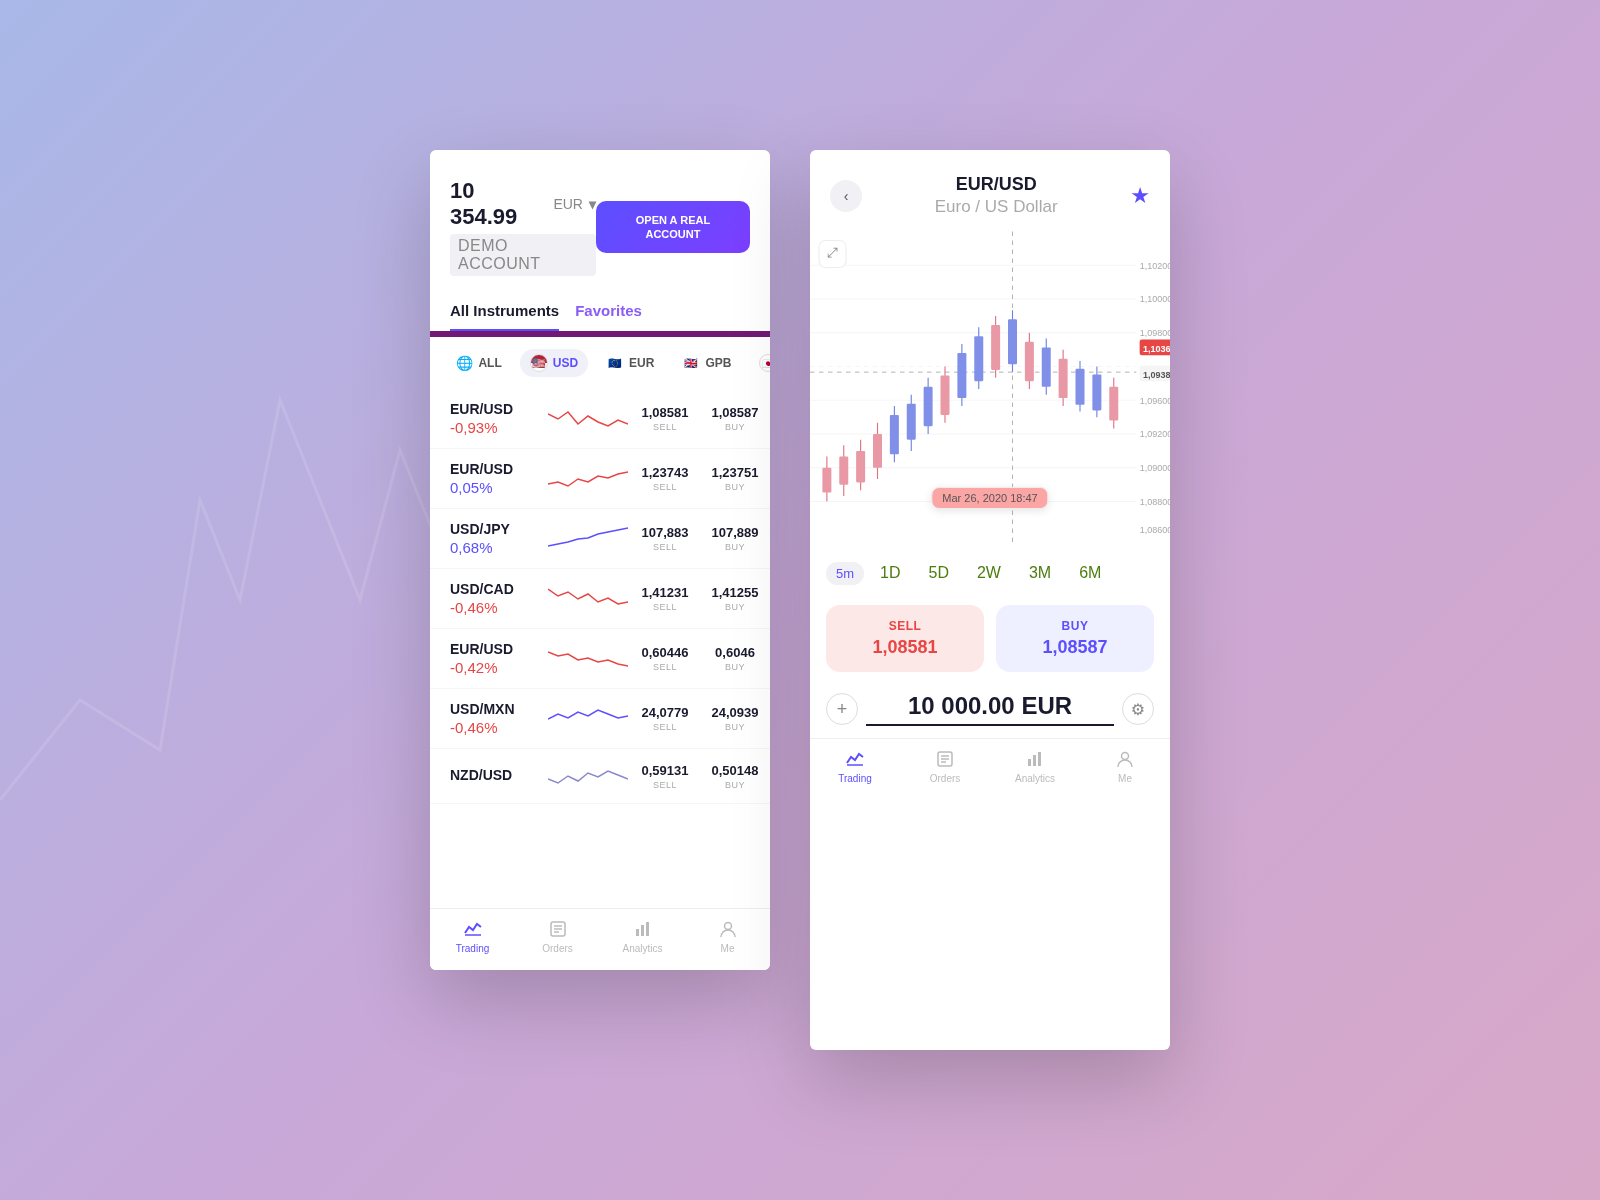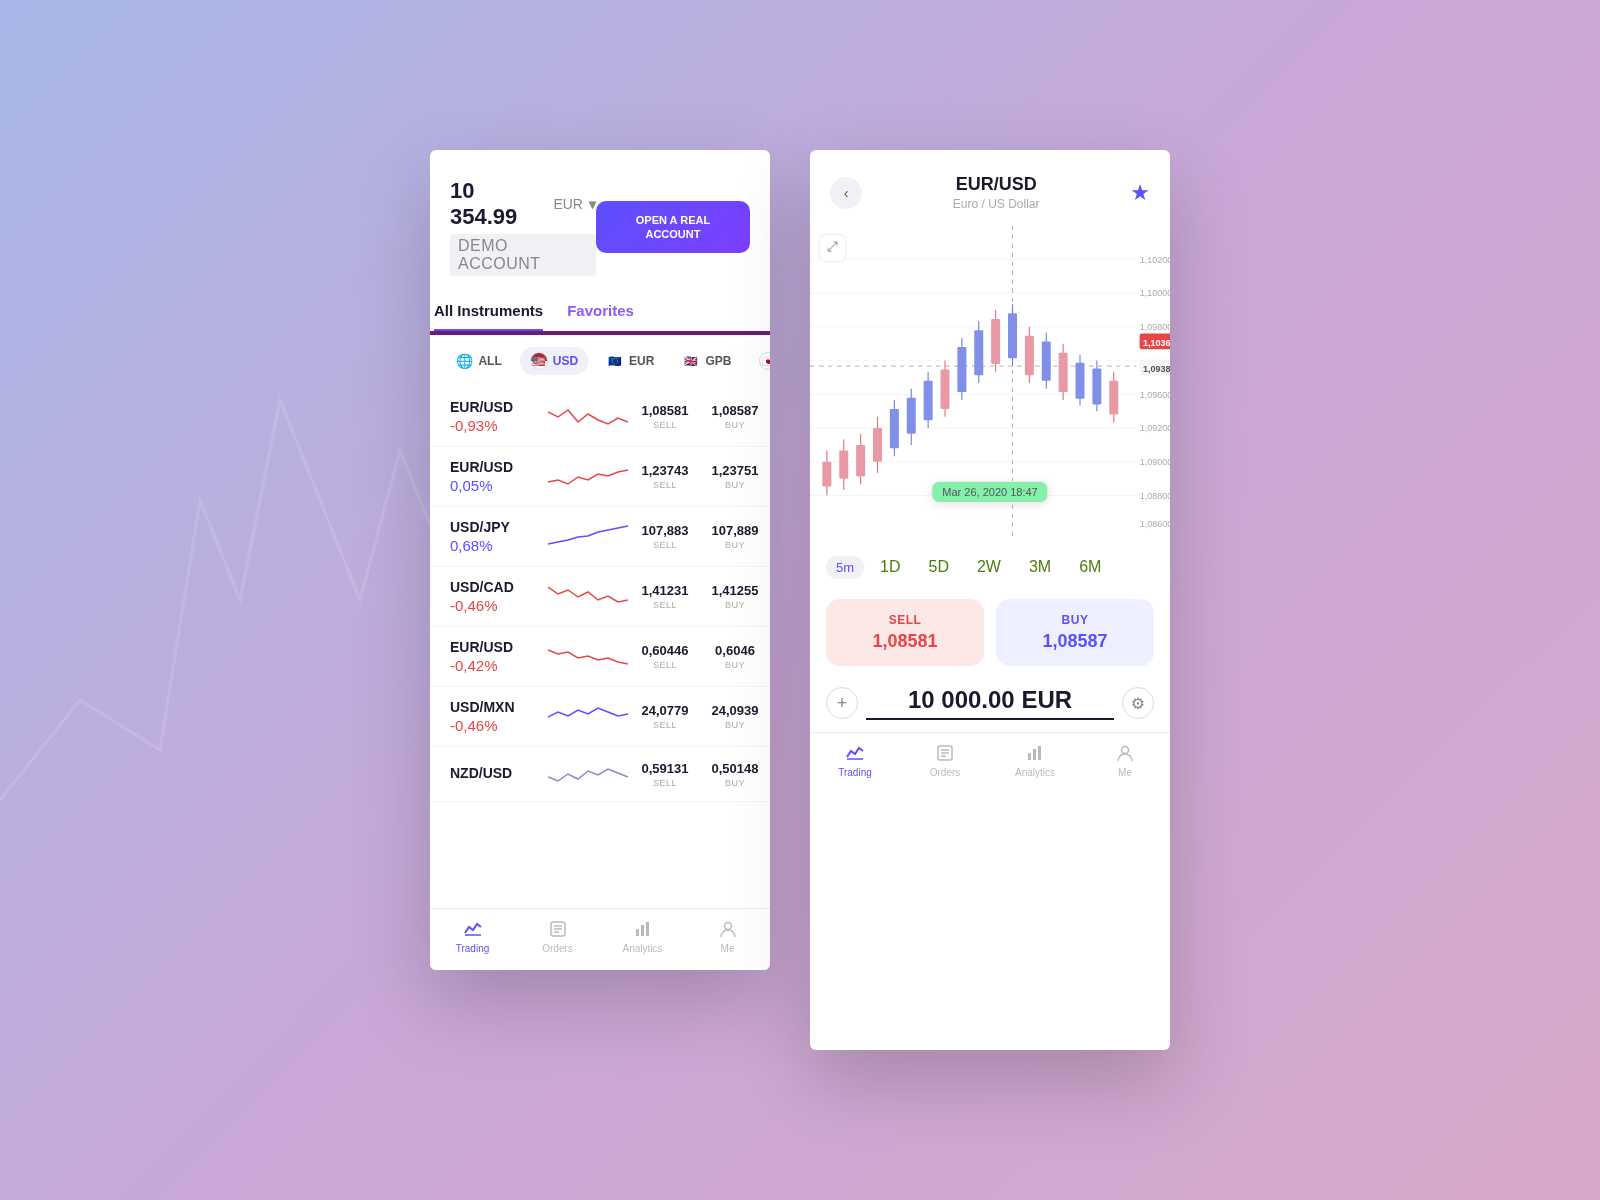--- a/index.html
+++ b/index.html
@@ -90,23 +90,23 @@
       padding: 12px 14px;
       font-size: 11px;
       font-weight: 600;
       cursor: pointer;
       text-align: center;
       line-height: 1.3;
     }
 
     .tabs-row {
       display: flex;
-      padding: 0 4px;
-      border-bottom: 4px solid #701a75;
-      gap: 24px;
+      padding: 0 20px;
+      border-bottom: 6px solid #701a75;
+      gap: 16px;
     }
     .tab {
       padding: 10px 0;
       font-size: 15px;
       font-weight: 600;
       color: #8b5cf6;
       cursor: pointer;
       border-bottom: 2px solid transparent;
       position: relative;
     }
@@ -249,21 +249,21 @@
     }
     .pair-info {
       text-align: center;
     }
     .pair-symbol {
       font-size: 18px;
       font-weight: 700;
       color: #1a1a2e;
     }
     .pair-name {
-      font-size: 12px;
+      font-size: 17px;
       color: #aaa;
       margin-top: 2px;
     }
     .star-btn {
       color: #5c4fff;
       font-size: 22px;
       cursor: pointer;
     }
 
     .chart-area {
@@ -272,21 +272,21 @@
       margin: 0 0;
       height: 320px;
       overflow: hidden;
     }
 
     .date-tooltip {
       position: absolute;
       bottom: 40px;
       left: 50%;
       transform: translateX(-50%);
-      background: #86efac;
+      background: #fca5a5;
       border: 1px solid #eee;
       border-radius: 8px;
       padding: 4px 10px;
       font-size: 11px;
       color: #555;
       box-shadow: 0 2px 8px rgba(0,0,0,0.1);
       white-space: nowrap;
     }
 
     .timeframe-row {

